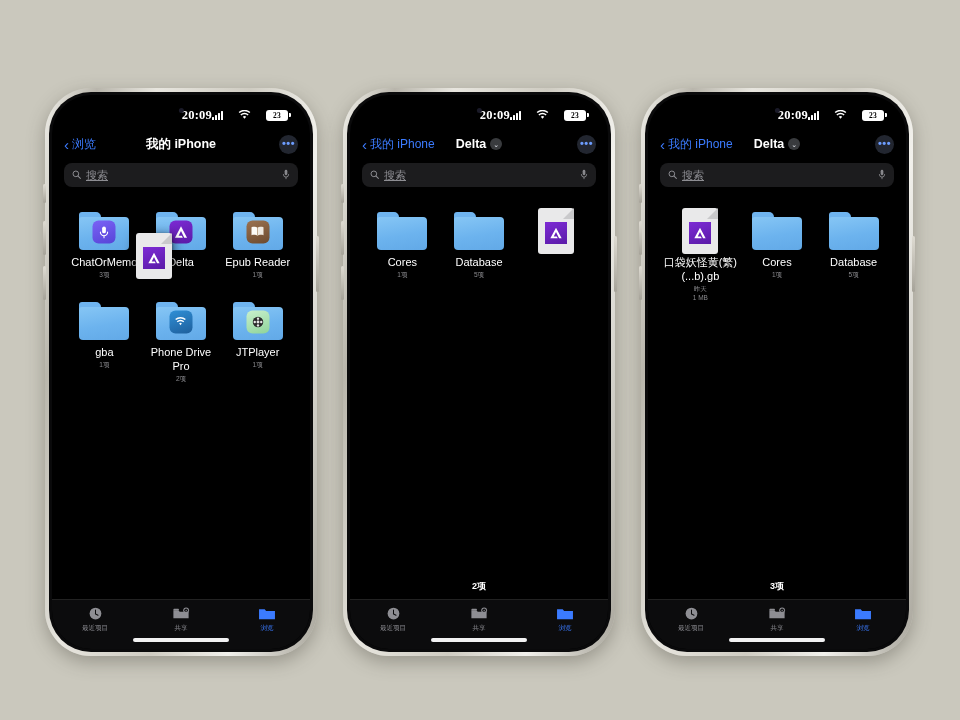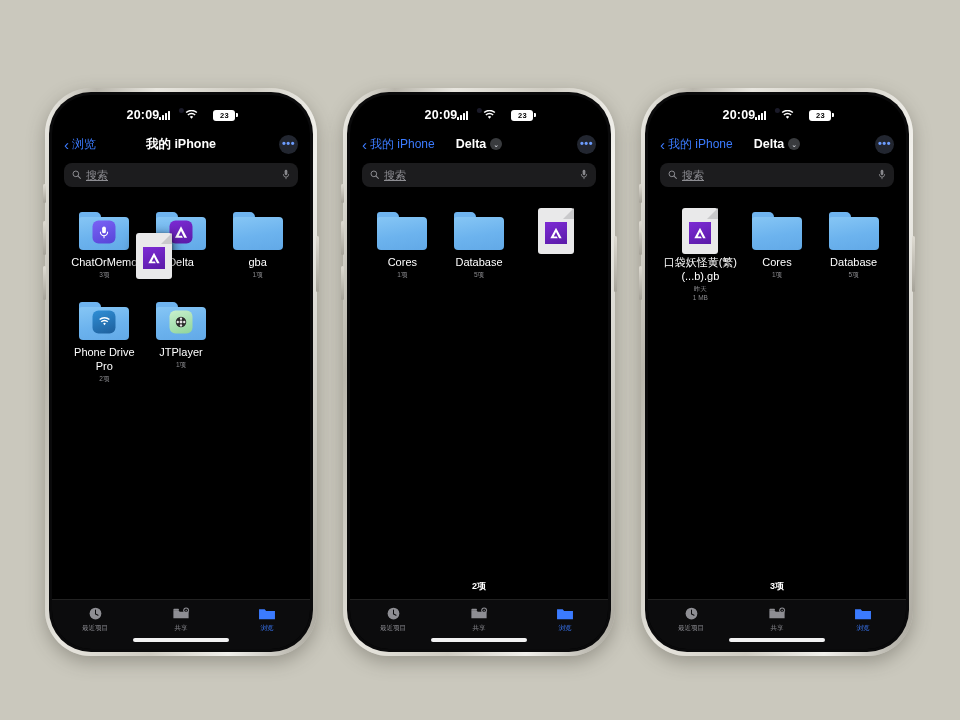--- a/index.html
+++ b/index.html
@@ -46,24 +46,25 @@
   .btn-voldn  { left: -2px; top: 178px; width: 3px; height: 34px; }
   .btn-power  { right: -2px; top: 148px; width: 3px; height: 56px; }
 
   
   .statusbar {
     position: relative;
     height: 34px;
     color: #fff;
     display: flex; align-items: center;
     padding: 6px 22px 0 22px;
-    justify-content: center;
+    justify-content: flex-end;
     font-size: 12.5px;
     font-weight: bold;
     letter-spacing: .2px;
+    font-family: Liberation Serif, serif;
   }
   .sb-time { flex: 0 0 auto; }
   .sb-right { display: flex; align-items: center; gap: 15px; }
   .sb-cam {
     position: absolute; left: 50%; top: 13px;
     transform: translateX(-42%);
     width: 5px; height: 5px; border-radius: 50%;
     background: #1a1a28;
   }
   .ico-cell { display: flex; align-items: flex-end; gap: 1px; height: 9px; }
@@ -348,20 +349,37 @@
                 <div class="tab-f"></div>
                 <div class="body-f"></div>
                 <div class="app delta">
                   <svg class="deltaglyph" width="17" height="17" viewBox="0 0 24 24" aria-hidden="true">
                     <path d="M12 4 L20.5 20 H16.6 L12 10.6 L8.6 17.2 H13.2 L14.6 20 H3.5 Z" fill="#fff"></path>
                   </svg>
                 </div>
               </div>
             </div>
             <div class="flabel">Delta</div>
+          </div>
+          <div class="cell">
+            <div class="thumb">
+              <div class="folder">
+                <div class="tab-f"></div>
+                <div class="body-f"></div>
+                <div class="app epub">
+                  <svg width="16" height="14" viewBox="0 0 24 20" aria-hidden="true">
+                    <path d="M12 4.6C9.8 2.6 5.8 2.6 3 3.6v12.1c2.8-1 6.8-1 9 1Z" fill="#fdfbf7"></path>
+                    <path d="M12 4.6c2.2-2 6.2-2 9-1v12.1c-2.8-1-6.8-1-9 1Z" fill="#efe9e0"></path>
+                    <path d="M12 4.6v12.1" stroke="#b79b79" stroke-width="1"></path>
+                  </svg>
+                </div>
+              </div>
+            </div>
+            <div class="flabel">Epub Reader</div>
+            <div class="fsub">1项</div>
           </div>
           <div class="cell">
             <div class="thumb">
               <div class="folder">
                 <div class="tab-f"></div>
                 <div class="body-f"></div>
               </div>
             </div>
             <div class="flabel">gba</div>
             <div class="fsub">1项</div>

